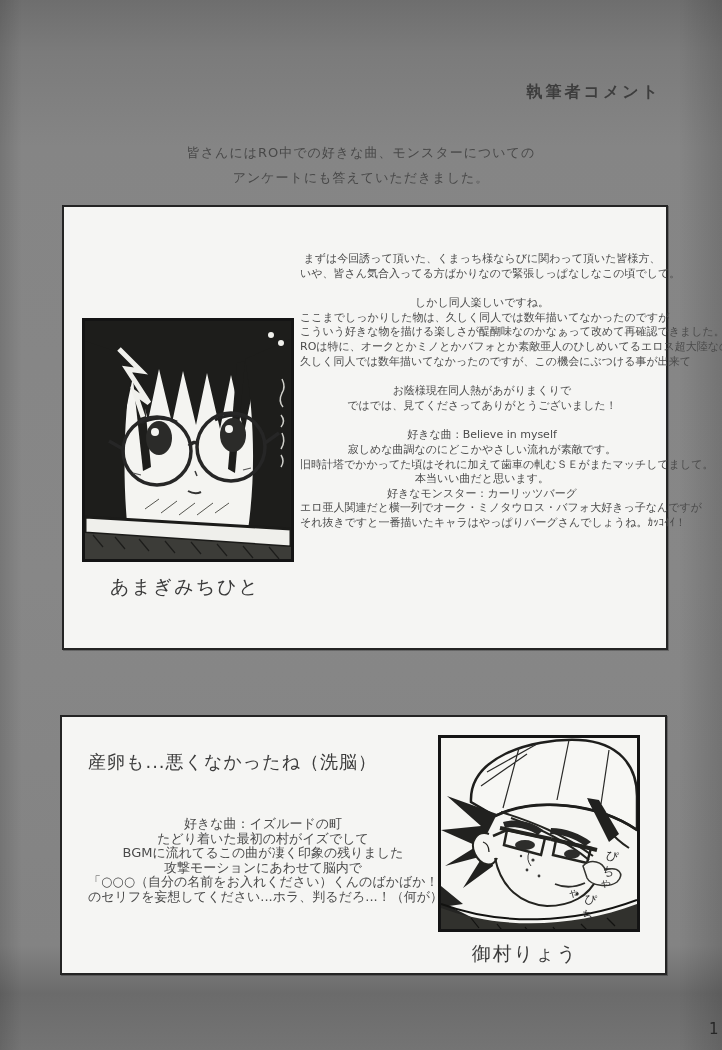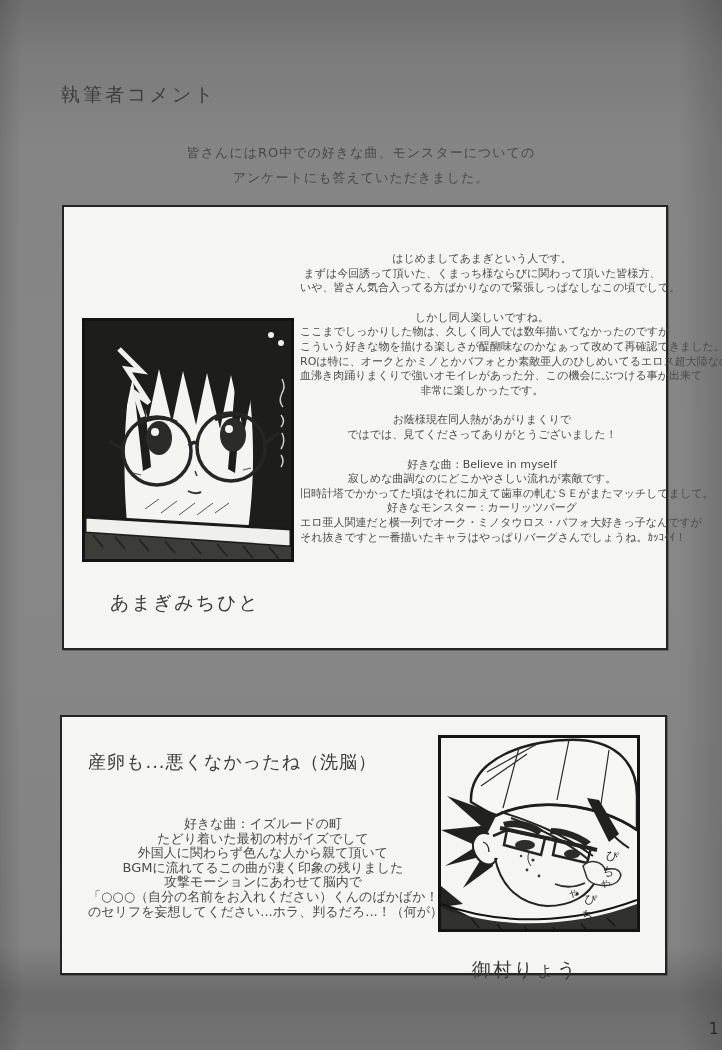--- a/index.html
+++ b/index.html
@@ -6,35 +6,35 @@
   .page{
     position:relative;width:722px;height:1050px;overflow:hidden;
     font-family:"DejaVu Sans",sans-serif;
     background:linear-gradient(180deg,#6e6e6e 0%,#7b7b7b 5%,#858585 14%,#878787 55%,#838383 90%,#6b6b6b 94.6%,#747474 100%);
   }
   .page::before{
     content:"";position:absolute;inset:0;pointer-events:none;
     background:linear-gradient(90deg,rgba(0,0,0,.12) 0,rgba(0,0,0,0) 3%,rgba(0,0,0,0) 94%,rgba(0,0,0,.14) 100%);
   }
   .page-title{
-    position:absolute;top:82px;left:61px;width:600px;text-align:left;
-    font-size:19px;letter-spacing:3px;color:#3d3d3d;font-weight:normal;
+    position:absolute;top:82px;left:61px;width:600px;text-align:right;
+    font-size:16px;letter-spacing:3px;color:#3d3d3d;font-weight:bold;
   }
   .intro{
     position:absolute;top:140px;left:61px;width:600px;text-align:center;
     font-size:13px;line-height:25px;color:#484848;letter-spacing:1px;
   }
   .panel{position:absolute;background:#f5f5f3;border:2px solid #242424;box-shadow:1px 1px 0 rgba(0,0,0,.25);}
   .panel-1{left:62px;top:205px;width:602px;height:441px;}
   .panel-2{left:60px;top:715px;width:603px;height:256px;}
   .portrait{position:absolute;border:3px solid #141414;background:#f6f6f3;overflow:hidden;}
   .portrait-1{left:18px;top:111px;width:206px;height:238px;}
   .portrait-2{left:376px;top:18px;width:196px;height:191px;}
   .portrait svg{display:block;width:100%;height:100%;}
-  .caption{position:absolute;text-align:center;font-size:19px;color:#3a3a3a;letter-spacing:2px;margin-top:16px;}
+  .caption{position:absolute;text-align:center;font-size:19px;color:#3a3a3a;letter-spacing:2px;}
   .caption-1{left:15px;top:367px;width:212px;}
   .caption-2{left:362px;top:224px;width:202px;}
   .text-col{position:absolute;left:236px;top:45px;width:364px;font-size:11px;line-height:14.6px;color:#4b4b4b;}
   .para{margin:0 0 15px 0;}
   .ln{white-space:nowrap;text-align:center;}
   .panel2-title{position:absolute;left:26px;top:33px;font-size:18px;color:#3c3c3c;letter-spacing:1px;}
   .panel2-text{position:absolute;left:26px;top:100px;width:350px;font-size:13px;line-height:14.6px;color:#4b4b4b;}
   .sfx{
     position:absolute;writing-mode:vertical-rl;text-orientation:upright;
     font-size:12px;color:#2e2e2e;letter-spacing:2px;
@@ -102,55 +102,53 @@
         </g>
 
         <path d="M197 58 q4 8 0 14 q-4 8 1 14 M196 94 q5 6 0 12 M197 112 q4 8 -1 16 M196 134 q4 6 0 12" stroke="#cfcfca" stroke-width="1.5" fill="none"></path>
       </svg>
     </div>
 
     <div class="caption caption-1">あまぎみちひと</div>
 
     <div class="text-col">
       <div class="para">
-        <div class="ln">はじめましてあまぎという人です。</div>
         <div class="ln">まずは今回誘って頂いた、くまっち様ならびに関わって頂いた皆様方、</div>
         <div class="ln">いや、皆さん気合入ってる方ばかりなので緊張しっぱなしなこの頃でして。</div>
       </div>
       <div class="para">
         <div class="ln">しかし同人楽しいですね。</div>
         <div class="ln">ここまでしっかりした物は、久しく同人では数年描いてなかったのですが</div>
         <div class="ln">こういう好きな物を描ける楽しさが醍醐味なのかなぁって改めて再確認できました。</div>
         <div class="ln">ROは特に、オークとかミノとかバフォとか素敵亜人のひしめいてるエロス超大陸なので</div>
-        <div class="ln">血沸き肉踊りまくりで強いオモイレがあった分、この機会にぶつける事が出来て</div>
-        <div class="ln">非常に楽しかったです。</div>
+        <div class="ln">久しく同人では数年描いてなかったのですが、この機会にぶつける事が出来て</div>
       </div>
       <div class="para">
         <div class="ln">お蔭様現在同人熱があがりまくりで</div>
         <div class="ln">ではでは、見てくださってありがとうございました！</div>
       </div>
       <div class="para">
         <div class="ln">好きな曲：Believe in myself</div>
         <div class="ln">寂しめな曲調なのにどこかやさしい流れが素敵です。</div>
         <div class="ln">旧時計塔でかかってた頃はそれに加えて歯車の軋むＳＥがまたマッチしてまして。</div>
+        <div class="ln">本当いい曲だと思います。</div>
         <div class="ln">好きなモンスター：カーリッツバーグ</div>
         <div class="ln">エロ亜人関連だと横一列でオーク・ミノタウロス・バフォ大好きっ子なんですが</div>
         <div class="ln">それ抜きですと一番描いたキャラはやっぱりバーグさんでしょうね。ｶｯｺｲｲ！</div>
       </div>
     </div>
   </div>
 
   <div class="panel panel-2">
 
     <div class="panel2-title">産卵も...悪くなかったね（洗脳）</div>
 
     <div class="panel2-text">
       <div class="ln">好きな曲：イズルードの町</div>
       <div class="ln">たどり着いた最初の村がイズでして</div>
-      <div class="ln">外国人に関わらず色んな人から親て頂いて</div>
       <div class="ln">BGMに流れてるこの曲が凄く印象の残りました</div>
       <div class="ln">攻撃モーションにあわせて脳内で</div>
       <div class="ln">「○○○（自分の名前をお入れください）くんのばかばか！」</div>
       <div class="ln">のセリフを妄想してください...ホラ、判るだろ...！（何が）</div>
     </div>
 
     <div class="portrait portrait-2">
       <svg viewBox="0 0 196 191">
         <rect width="196" height="191" fill="#f5f5f2"></rect>
 

